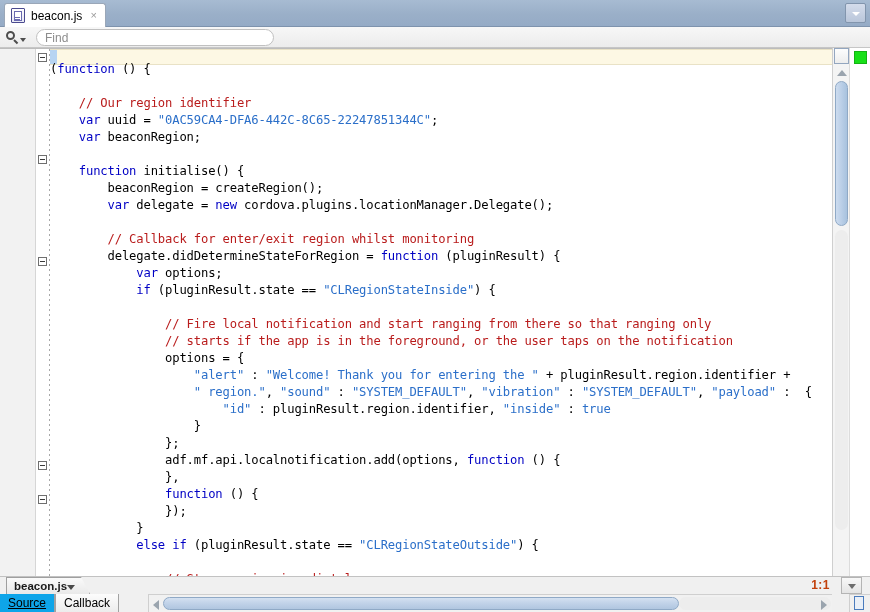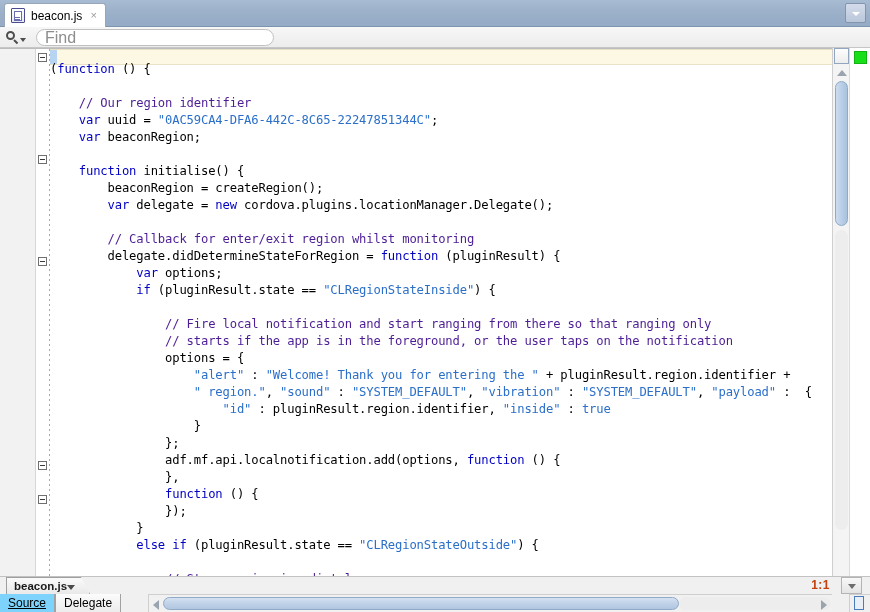--- a/index.html
+++ b/index.html
@@ -147,21 +147,21 @@
   }
   .find-input {
     position: absolute;
     left: 36px; top: 2px;
     width: 238px; height: 17px;
     background: #ffffff;
     border: 1px solid #c0c0c0;
     border-radius: 9px;
     box-sizing: border-box;
     font-family: "Liberation Sans", sans-serif;
-    font-size: 16px;
+    font-size: 12px;
     color: #8d8d8d;
     padding: 0 8px;
     outline: none;
     line-height: 15px;
   }
   .find-input::placeholder { color: #8d8d8d; opacity: 1; }
 
   
   .editor-wrap {
     position: absolute;
@@ -237,21 +237,21 @@
     font-family: "DejaVu Sans Mono", monospace;
     font-size: 12.2px;
     line-height: 17px;
     white-space: pre;
     color: #000000;
     letter-spacing: -0.15px;
   }
   .code .ln { display: block; height: 17px; }
   .k   { color: #0000c4; }   
   .s   { color: #2b6fc9; }   
-  .c   { color: #4c1d95; }   
+  .c   { color: #b91c1c; }   
   .caret-bar {
     position: absolute;
     left: 0px; top: 1px;
     width: 7px; height: 14px;
     background: #b7d4f2;
   }
 
   
   .vscroll {
     position: absolute;
@@ -358,21 +358,21 @@
     font-size: 12px;
     color: #000000;
     display: flex;
     align-items: center;
     background: linear-gradient(to bottom, #fcfcfc, #ececec);
     border: 1px solid #a2a2a2;
     border-top: none;
     box-sizing: border-box;
   }
   .view-tab.active {
-    background: #7dd3fc;
+    background: #0ea5e9;
     border-left: none;
     text-decoration: underline;
   }
   .hscroll {
     position: absolute;
     left: 148px; top: 17px;
     width: 684px; height: 19px;
     background: #f1f1f1;
     border: 1px solid #cfcfcf;
     border-right: none;
@@ -513,21 +513,21 @@
     <div class="nav-tab">
       <span>beacon.js</span>
       <span class="caret"></span>
     </div>
 
     <div class="view-tabs">
       <div class="view-tab active">
         <span>Source</span>
       </div>
       <div class="view-tab">
-        <span>Delegate</span>
+        <span>Callback</span>
       </div>
     </div>
 
     <div class="hscroll">
       <span class="hs-left-arrow"></span>
       <span class="hs-track-rest"></span>
       <span class="hs-thumb"></span>
       <span class="hs-right-arrow"></span>
     </div>
 

